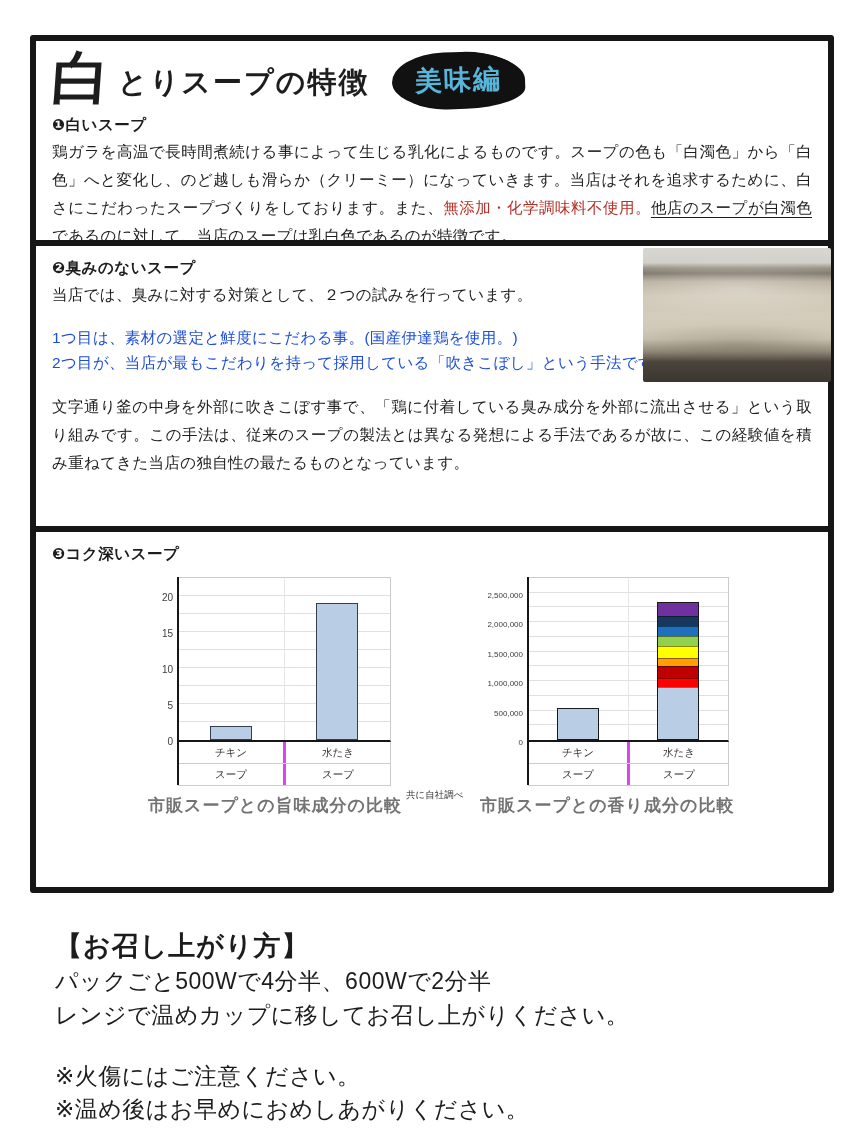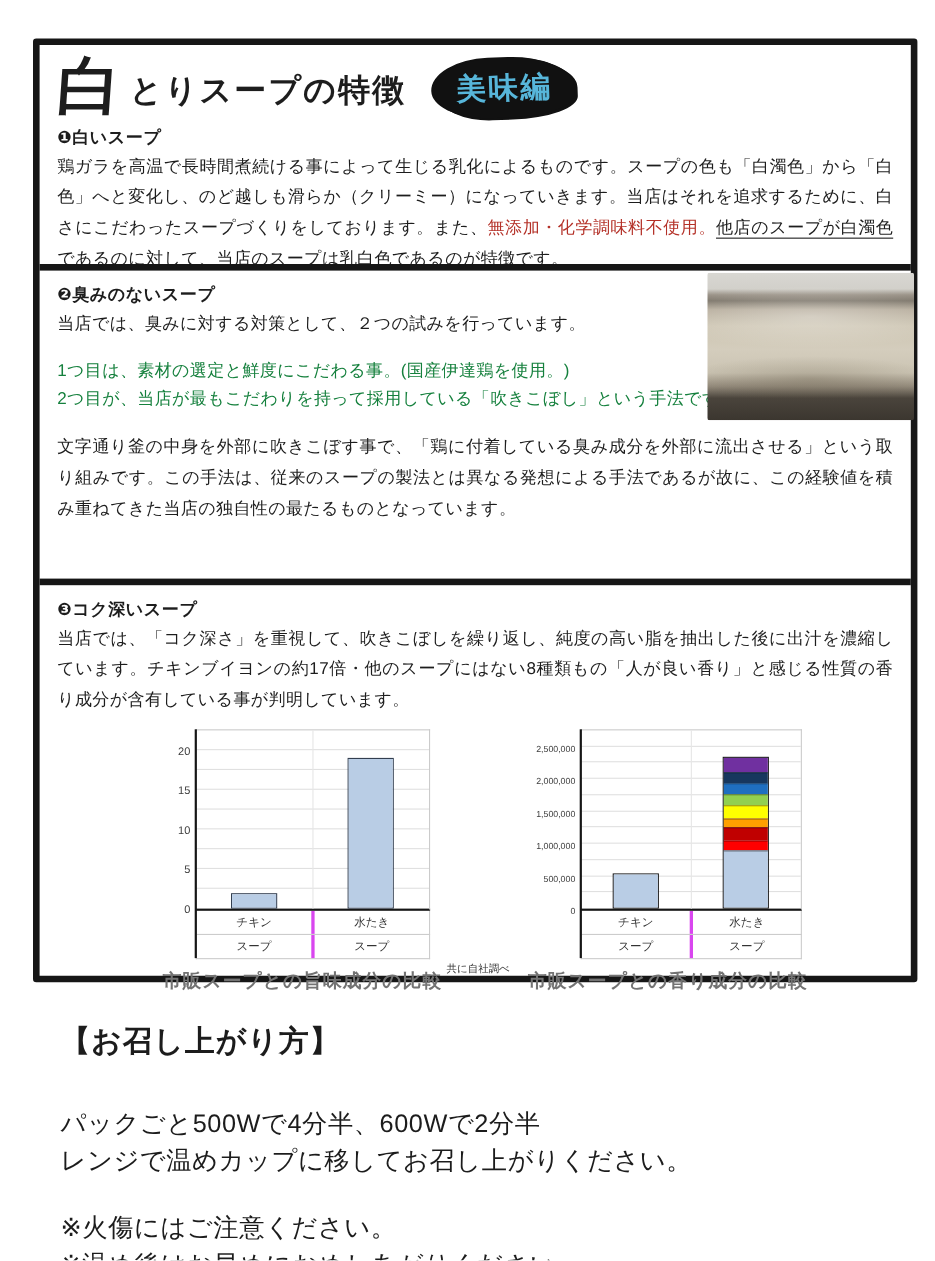--- a/index.html
+++ b/index.html
@@ -23,21 +23,21 @@
   .badge{display:inline-block;margin-left:26px;margin-top:4px;background:#111;color:#57b6da;
          font-size:27px;font-weight:bold;letter-spacing:2px;padding:9px 20px;
          border-radius:48% 52% 55% 45% / 62% 58% 42% 55%;transform:rotate(-2deg);
          box-shadow:3px 2px 0 #111, -3px -1px 0 #111;}
 
   
   .box-heading{font-size:15.5px;margin-top:8px;font-weight:bold;letter-spacing:.5px;}
   .box-para{font-size:15.5px;line-height:28px;letter-spacing:.3px;margin-top:2px;text-align:justify;}
   .red-text{color:#b43128;}
   .uline{text-decoration:underline;text-underline-offset:4px;}
-  .red-line{font-size:15.5px;line-height:25px;letter-spacing:.3px;color:#15803d;}
+  .red-line{font-size:15.5px;line-height:25px;letter-spacing:.3px;color:#1d4ed8;}
   .gap-s{height:16px;}
 
   
   .pot-photo{position:absolute;top:2px;right:-3px;width:188px;height:134px;border-radius:2px;
     background:
       radial-gradient(ellipse 130% 35% at 50% 30%, rgba(255,255,255,.35), rgba(255,255,255,0) 60%),
       radial-gradient(ellipse 90% 22% at 50% 72%, rgba(90,80,60,.25), rgba(0,0,0,0) 70%),
       linear-gradient(180deg,#d8d7d2 0%,#d2d0ca 11%,#9a9287 15%,#7b7468 19%,#b4aa99 25%,
         #cdc5b2 36%,#d4cdbd 52%,#cbc4b3 68%,#958c7d 77%,#4a443c 85%,#3b362f 100%);}
 
@@ -71,21 +71,21 @@
   .cat-cell{flex:1;display:flex;align-items:center;justify-content:center;
             font-size:10.5px;color:#333;}
   .cat-cell + .cat-cell{border-left:3px solid #d946ef;}
   .chart-title{font-size:17px;font-weight:bold;color:#737373;text-align:center;
                margin-top:8px;letter-spacing:1px;}
   .survey-note{position:absolute;left:258px;top:212px;font-size:9.5px;color:#333;}
 
   
   .footer{position:absolute;left:55px;top:928px;width:740px;color:#1c1c1c;}
   .footer-heading{font-size:27px;font-weight:bold;letter-spacing:1px;}
-  .footer-body{margin-top:40px;font-size:23px;line-height:34px;letter-spacing:.5px;}
+  .footer-body{font-size:23px;line-height:34px;letter-spacing:.5px;}
   .footer-notes{margin-top:28px;font-size:23px;line-height:33px;letter-spacing:.5px;}
 </style>
 </head>
 <body>
 
 <div class="sheet">
 
   <div class="main-box">
 
     <div class="sec sec1">
@@ -104,21 +104,20 @@
       <div class="box-para">当店では、臭みに対する対策として、２つの試みを行っています。</div>
       <div class="gap-s"></div>
       <div class="red-line">1つ目は、素材の選定と鮮度にこだわる事。(国産伊達鶏を使用。)</div>
       <div class="red-line">2つ目が、当店が最もこだわりを持って採用している「吹きこぼし」という手法です。</div>
       <div class="gap-s"></div>
       <div class="box-para">文字通り釜の中身を外部に吹きこぼす事で、「鶏に付着している臭み成分を外部に流出させる」という取り組みです。この手法は、従来のスープの製法とは異なる発想による手法であるが故に、この経験値を積み重ねてきた当店の独自性の最たるものとなっています。</div>
     </div>
 
     <div class="sec sec3 sec-divider">
       <div class="box-heading">❸コク深いスープ</div>
-      <div class="box-para">当店では、「コク深さ」を重視して、吹きこぼしを繰り返し、純度の高い脂を抽出した後に出汁を濃縮しています。チキンブイヨンの約17倍・他のスープにはない8種類もの「人が良い香り」と感じる性質の香り成分が含有している事が判明しています。</div>
 
       <div class="charts-row">
         <div class="chart chart-1">
           <div class="chart-grid">
             <div class="gutter">
                 <div class="ytick" style="bottom: -5px;">0</div>
                 <div class="ytick" style="bottom: 31px;">5</div>
                 <div class="ytick" style="bottom: 67px;">10</div>
                 <div class="ytick" style="bottom: 103px;">15</div>
                 <div class="ytick" style="bottom: 139px;">20</div>

